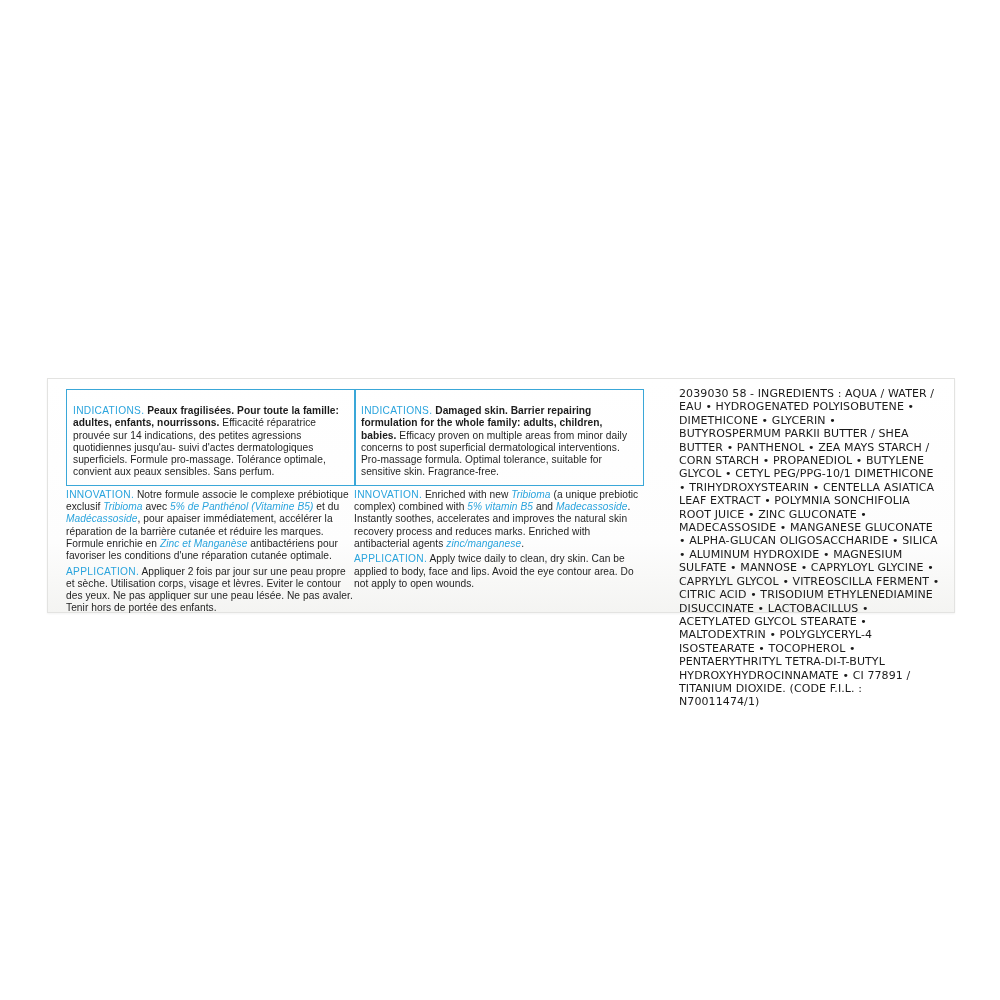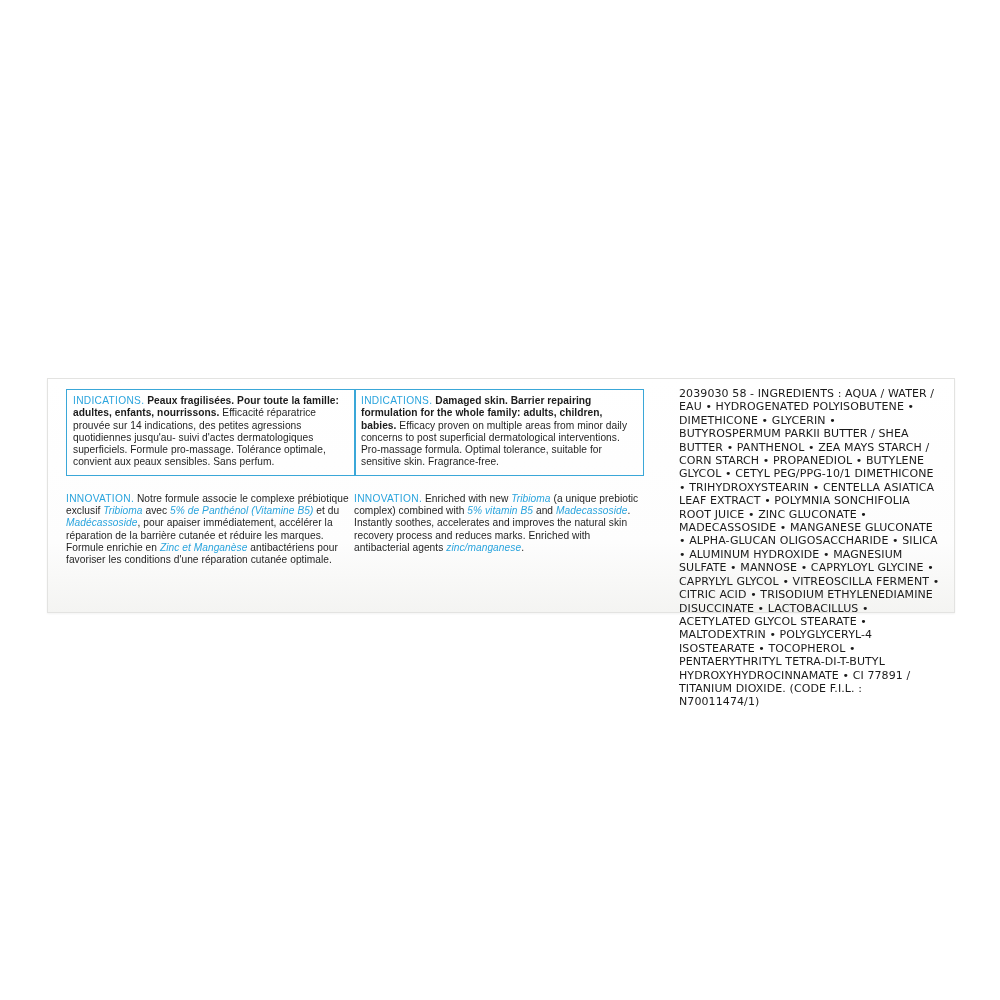--- a/index.html
+++ b/index.html
@@ -53,21 +53,21 @@
     width: 290px;
   }
   
   .col-ing {
     left: 631px;
     top: 8px;
     width: 262px;
   }
   .indications-box {
     border: 1px solid #3aa7d8;
-    padding: 5px 6px 6px 6px;
+    padding: 15px 6px 6px 6px;
     box-sizing: border-box;
   }
   .blue {
     color: #2aa4dd;
     font-style: italic;
   }
   .lead {
     color: #2aa4dd;
     font-weight: normal;
     letter-spacing: 0.3px;
@@ -76,21 +76,21 @@
     font-weight: bold;
     color: #1c1c1c;
   }
   .body-text {
     color: #1f1f1f;
     font-size: 10.2px;
     line-height: 12.3px;
     letter-spacing: 0.05px;
   }
   .sec {
-    margin-top: 17px;
+    margin-top: 3px;
   }
   .ing-text {
     font-family: "DejaVu Sans", sans-serif;
     color: #1a1a1a;
     font-size: 11px;
     line-height: 13.4px;
     letter-spacing: 0.1px;
   }
 </style>
 </head>
@@ -108,36 +108,44 @@
           <span class="bold">Peaux fragilisées. Pour toute la famille: adultes, enfants, nourrissons.</span>
           <span>Efficacité réparatrice prouvée sur 14 indications, des petites agressions quotidiennes jusqu'au- suivi d'actes dermatologiques superficiels. Formule pro-massage. Tolérance optimale, convient aux peaux sensibles. Sans perfum.</span>
         </div>
       </div>
 
       <div class="body-text sec">
         <span class="lead">INNOVATION.</span>
         <span>Notre formule associe le complexe prébiotique exclusif </span><span class="blue">Tribioma</span><span> avec </span><span class="blue">5% de Panthénol (Vitamine B5)</span><span> et du </span><span class="blue">Madécassoside</span><span>, pour apaiser immédiatement, accélérer la réparation de la barrière cutanée et réduire les marques. Formule enrichie en </span><span class="blue">Zinc et Manganèse</span><span> antibactériens pour favoriser les conditions d'une réparation cutanée optimale.</span>
       </div>
 
+      <div class="body-text sec">
+        <span class="lead">APPLICATION.</span>
+        <span>Appliquer 2 fois par jour sur une peau propre et sèche. Utilisation corps, visage et lèvres. Eviter le contour des yeux. Ne pas appliquer sur une peau lésée. Ne pas avaler. Tenir hors de portée des enfants.</span>
+      </div>
     </div>
 
     <div class="col col-en">
       <div class="indications-box">
         <div class="body-text">
           <span class="lead">INDICATIONS.</span>
           <span class="bold">Damaged skin. Barrier repairing formulation for the whole family: adults, children, babies.</span>
           <span>Efficacy proven on multiple areas from minor daily concerns to post superficial dermatological interventions. Pro-massage formula. Optimal tolerance, suitable for sensitive skin. Fragrance-free.</span>
         </div>
       </div>
 
       <div class="body-text sec">
         <span class="lead">INNOVATION.</span>
         <span>Enriched with new </span><span class="blue">Tribioma</span><span> (a unique prebiotic complex) combined with </span><span class="blue">5% vitamin B5</span><span> and </span><span class="blue">Madecassoside</span><span>. Instantly soothes, accelerates and improves the natural skin recovery process and reduces marks. Enriched with antibacterial agents </span><span class="blue">zinc/manganese</span><span>.</span>
       </div>
 
+      <div class="body-text sec">
+        <span class="lead">APPLICATION.</span>
+        <span>Apply twice daily to clean, dry skin. Can be applied to body, face and lips. Avoid the eye contour area. Do not apply to open wounds.</span>
+      </div>
     </div>
 
     <div class="col col-ing">
       <div class="ing-text">2039030 58 - INGREDIENTS : AQUA / WATER / EAU • HYDROGENATED POLYISOBUTENE • DIMETHICONE • GLYCERIN • BUTYROSPERMUM PARKII BUTTER / SHEA BUTTER • PANTHENOL • ZEA MAYS STARCH / CORN STARCH • PROPANEDIOL • BUTYLENE GLYCOL • CETYL PEG/PPG-10/1 DIMETHICONE • TRIHYDROXYSTEARIN • CENTELLA ASIATICA LEAF EXTRACT • POLYMNIA SONCHIFOLIA ROOT JUICE • ZINC GLUCONATE • MADECASSOSIDE • MANGANESE GLUCONATE • ALPHA-GLUCAN OLIGOSACCHARIDE • SILICA • ALUMINUM HYDROXIDE • MAGNESIUM SULFATE • MANNOSE • CAPRYLOYL GLYCINE • CAPRYLYL GLYCOL • VITREOSCILLA FERMENT • CITRIC ACID • TRISODIUM ETHYLENEDIAMINE DISUCCINATE • LACTOBACILLUS • ACETYLATED GLYCOL STEARATE • MALTODEXTRIN • POLYGLYCERYL-4 ISOSTEARATE • TOCOPHEROL • PENTAERYTHRITYL TETRA-DI-T-BUTYL HYDROXYHYDROCINNAMATE • CI 77891 / TITANIUM DIOXIDE. (CODE F.I.L. : N70011474/1)</div>
     </div>
 
   </div>
 </div>
 
 </body></html>

